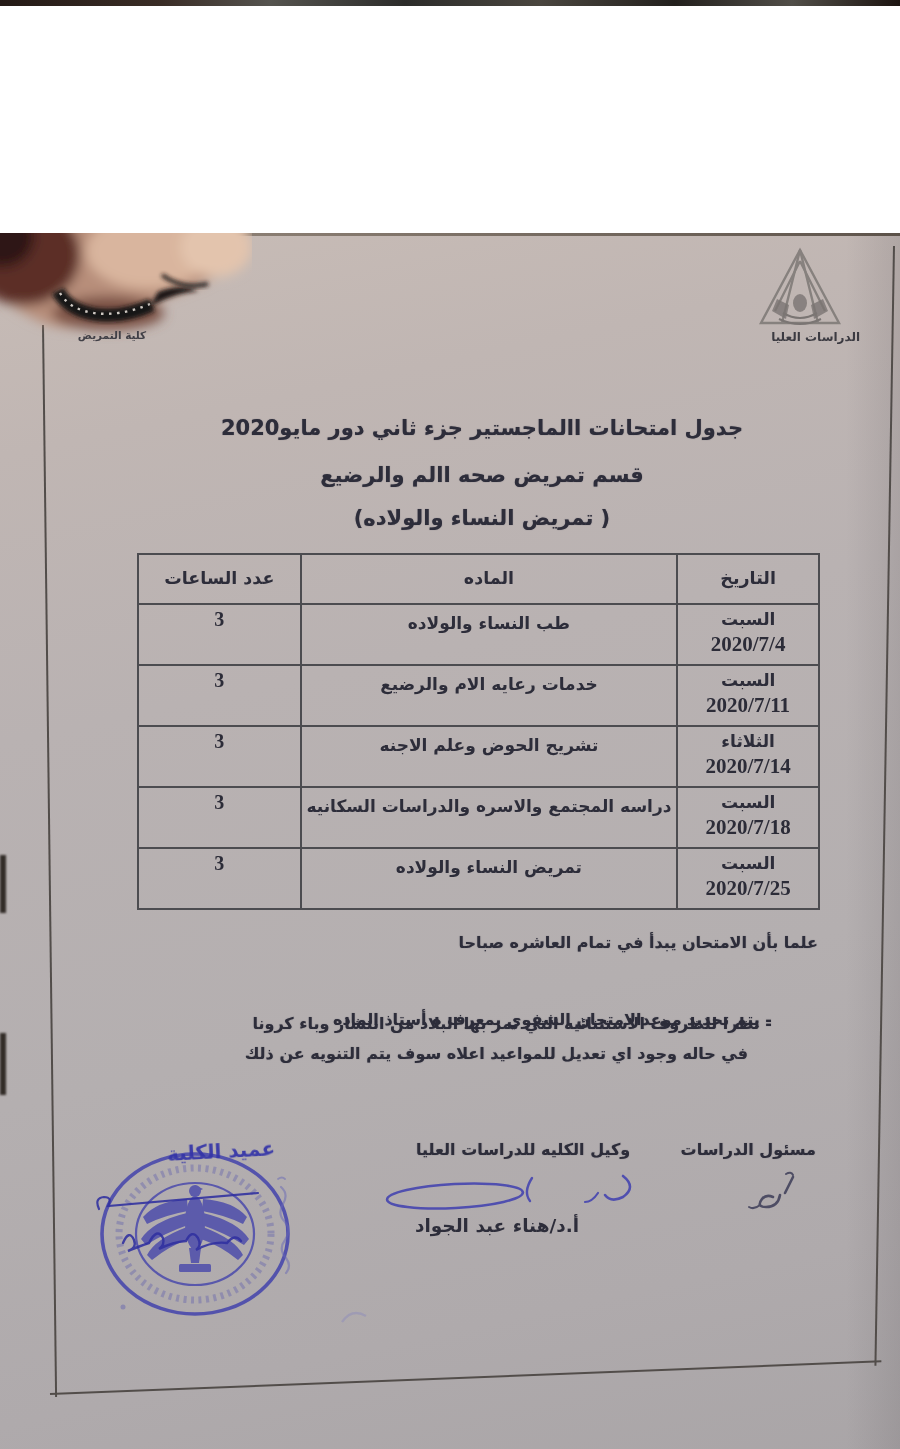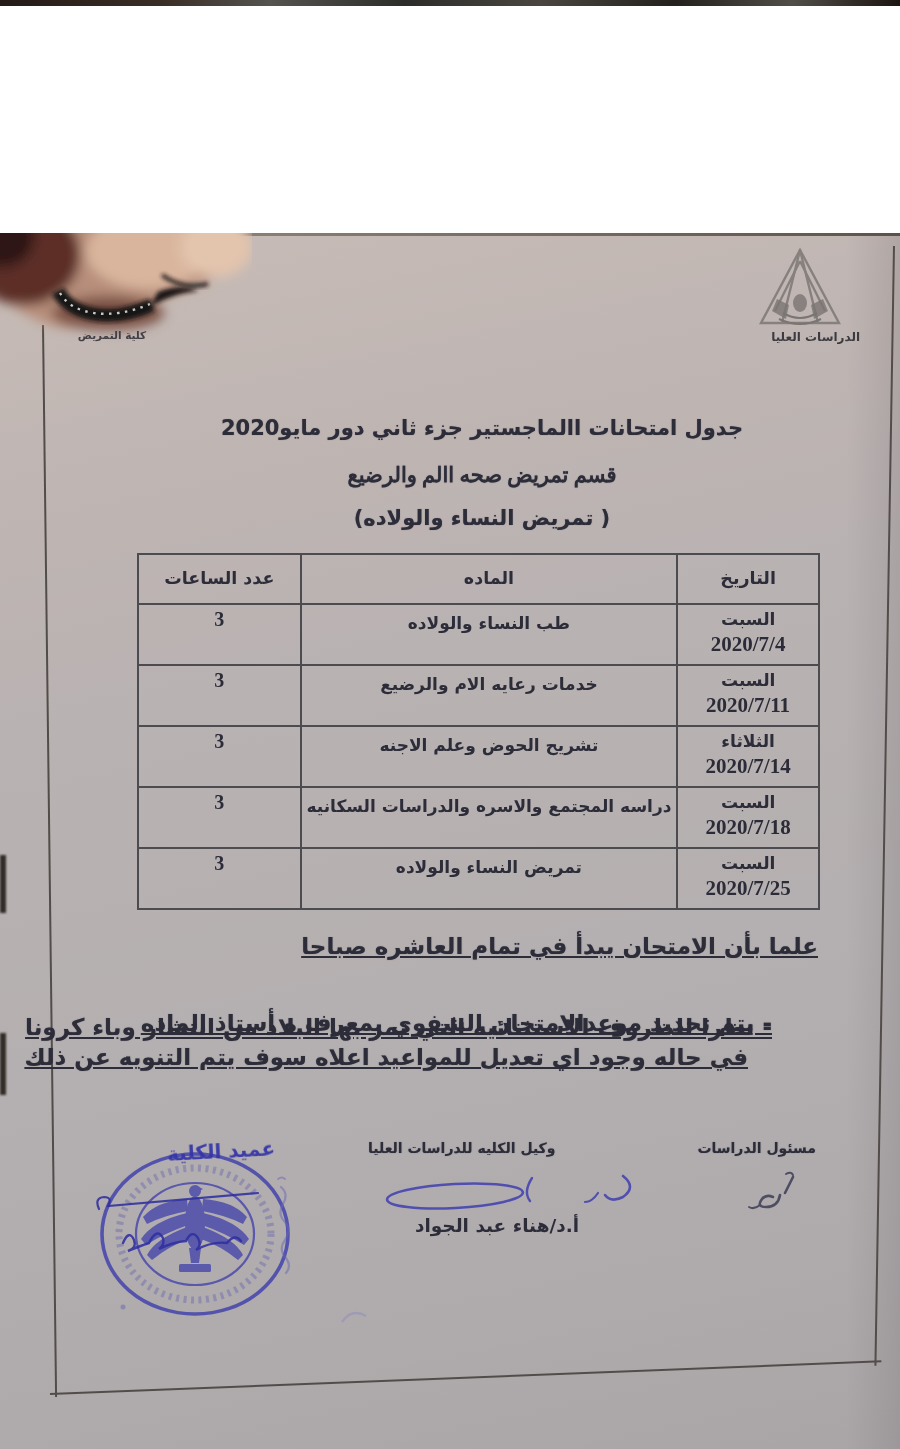--- a/index.html
+++ b/index.html
@@ -19,39 +19,39 @@
   #border-right{left:893px;top:13px;width:2px;height:1120px;transform:rotate(0.95deg);transform-origin:top center;}
   #border-bottom{left:50px;top:1160px;width:832px;height:2px;transform:rotate(-2.25deg);transform-origin:left center;}
   #hand{position:absolute;left:0;top:-2px;}
   #faculty-label{position:absolute;left:58px;top:96px;width:108px;font-size:10.5px;text-align:center;
     color:#403f46;filter:blur(.4px);}
   #grad-logo{position:absolute;left:755px;top:14px;opacity:.85;}
   #grad-label{position:absolute;left:742px;top:97px;width:118px;font-size:12px;text-align:right;color:#3c3b42;filter:blur(.3px);}
   .title-line{position:absolute;left:132px;width:700px;text-align:center;font-size:21px;
     text-shadow:0 0 1px rgba(40,40,58,.55);white-space:nowrap;}
   #title1{top:183px;}
-  #title2{top:230px;font-family:Liberation Serif, serif;}
+  #title2{top:230px;}
   #title3{top:273px;}
   #sched{position:absolute;left:137px;top:320px;width:683px;border-collapse:collapse;direction:rtl;}
   #sched td{border:2px solid #4c4c50;text-align:center;vertical-align:top;padding:3px 4px 6px;}
   #sched .c-date{width:142px;}
   #sched .c-subj{width:378px;}
   #sched .c-hours{width:163px;}
   #sched tr.hdr td{height:50px;font-size:17.5px;vertical-align:middle;}
   #sched tr.r td{height:59px;}
   .day{font-size:17px;line-height:22px;}
   .dateval{font-family:"Liberation Serif",serif;font-weight:bold;font-size:21px;color:#2c2c38;line-height:28px;}
   .subj{font-size:17px;line-height:24px;padding-top:6px !important;}
   .hrs{font-family:"Liberation Serif",serif;font-weight:bold;font-size:20px;color:#2c2c38;}
-  .note{position:absolute;font-size:23px;white-space:nowrap;text-shadow:0 0 1px rgba(42,42,60,.5);text-decoration:underline;}
+  .note{position:absolute;font-size:16px;white-space:nowrap;text-shadow:0 0 1px rgba(42,42,60,.5);}
   #note-intro{top:700px;right:82px;}
   #note-b1{top:749px;right:128px;margin-top:28px;}
   #note-b2{top:781px;right:128px;}
   #note-b3{top:811px;right:152px;}
-  .sig-label{position:absolute;font-size:14px;white-space:nowrap;text-shadow:0 0 1px rgba(42,42,60,.5);}
+  .sig-label{position:absolute;font-size:16px;white-space:nowrap;text-shadow:0 0 1px rgba(42,42,60,.5);margin-left:48px;}
   #sig-right-title{top:907px;right:84px;}
   #sig-left-title{top:907px;left:368px;}
   #sig-left-name{position:absolute;top:982px;left:392px;width:210px;text-align:center;font-size:18.5px;white-space:nowrap;}
   #stamp-top-text{position:absolute;left:146px;top:906px;width:150px;text-align:center;font-size:20px;
     color:#3434a8;transform:rotate(-3deg);filter:blur(.4px);opacity:.92;}
   svg{display:block;}
 </style>
 </head>
 <body>
 

